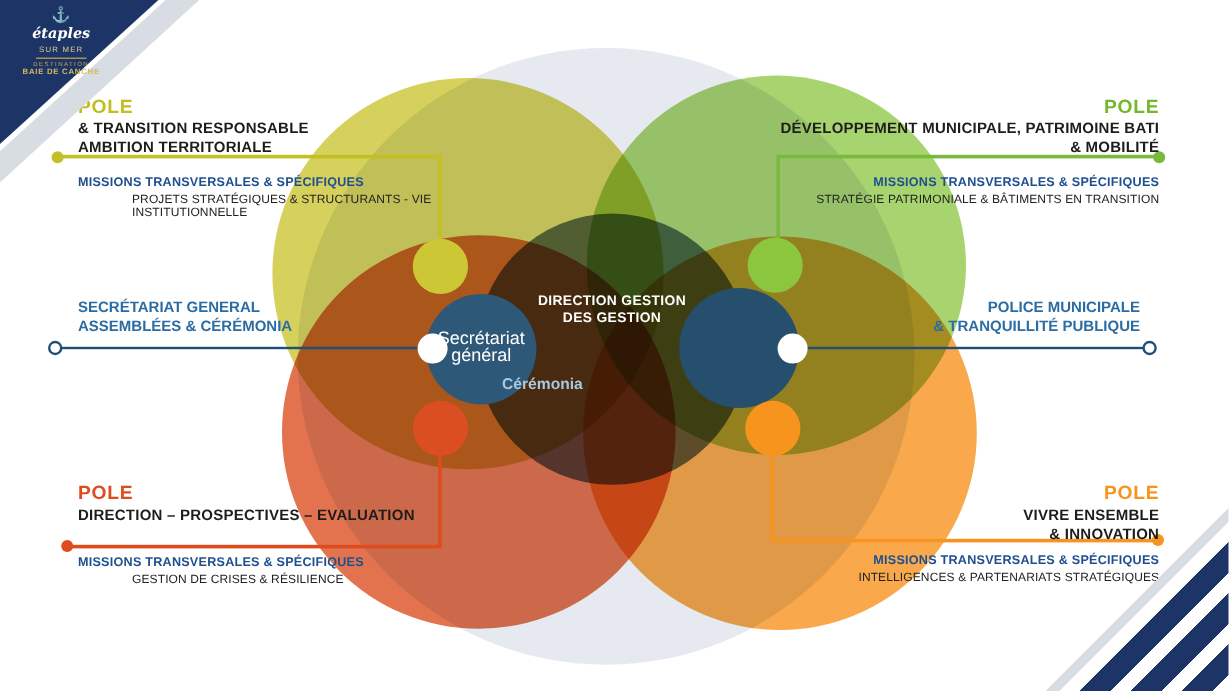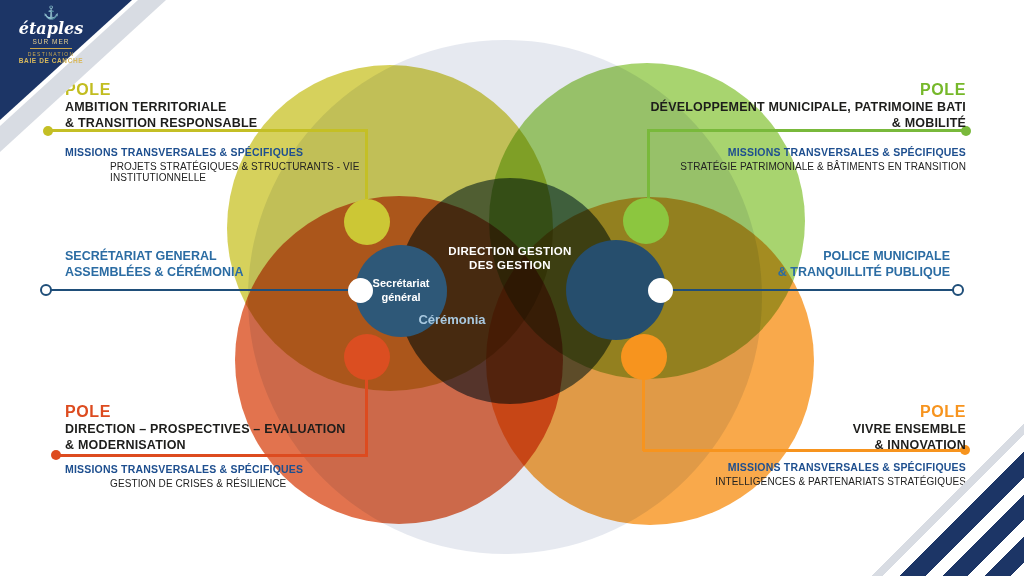--- a/index.html
+++ b/index.html
@@ -61,31 +61,31 @@
   .b-tr  { right:58px; top:81px; width:380px; }
   .b-trm { right:58px; top:146px; width:340px; }
   .b-ml  { left:65px;  top:248px; width:260px; }
   .b-mr  { right:74px; top:248px; width:260px; }
   .b-bl  { left:65px;  top:403px; width:330px; }
   .b-blm { left:65px;  top:463px; width:330px; }
   .b-br  { right:58px; top:403px; width:330px; }
   .b-brm { right:58px; top:461px; width:330px; }
 
   .dg-title { left:420px; top:244px; width:180px; text-align:center; color:#fff; font-weight:bold; font-size:11.5px; line-height:14px; letter-spacing:.3px; }
-  .sec-label { left:355px; top:276px; width:92px; text-align:center; color:#fff; font-weight:bold; font-size:11px; line-height:14px; z-index:6; }
+  .sec-label { left:355px; top:276px; width:92px; text-align:center; color:#fff; font-weight:normal; font-size:15px; line-height:14px; z-index:6; }
   .ceremonia { left:402px; top:312px; width:100px; text-align:center; color:#a9c9e0; font-weight:bold; font-size:13px; z-index:6; }
 
   
   .tri { position:absolute; left:0; top:0; width:132px; height:120px; background:#1c3566;
          clip-path:polygon(0 0,100% 0,0 100%); z-index:7; }
   .tri-stripe { position:absolute; left:0; top:0; width:170px; height:156px; background:#d8dce3;
          clip-path:polygon(138px 0,166px 0,0 152px,0 126px); z-index:7; }
   .logo { position:absolute; left:8px; top:5px; width:86px; text-align:center; z-index:8; color:#fff; }
   .anchor { font-size:13px; color:#ecd9a0; line-height:15px; }
-  .lname { font-family:"DejaVu Serif",serif; font-style:italic; font-weight:bold; font-size:16px; line-height:17px; }
+  .lname { font-family:"DejaVu Serif",serif; font-style:italic; font-weight:bold; font-size:12px; line-height:17px; }
   .lsub  { font-size:6.5px; color:#e6cf8e; letter-spacing:1px; margin-top:1px; }
   .ldiv  { width:42px; height:1px; background:#caa84e; margin:3px auto 2px auto; }
   .ltag1 { font-size:5px; color:#caa84e; letter-spacing:1.2px; }
   .ltag2 { font-size:6.5px; font-weight:bold; color:#d9b95c; letter-spacing:.6px; }
 
   .br-stripes { position:absolute; right:0; bottom:0; width:230px; height:170px; z-index:7;
     background:linear-gradient(135deg,
       transparent 0 175px, #d8dce3 175px 183px,
       transparent 183px 195px, #1c3566 195px 213px,
       transparent 213px 225px, #1c3566 225px 243px,
@@ -125,22 +125,22 @@
   <div class="dot d-white-r"></div>
   <div class="dot e-yellow"></div>
   <div class="dot e-green"></div>
   <div class="dot e-red"></div>
   <div class="dot e-orange"></div>
   <div class="ring e-blue-l"></div>
   <div class="ring e-blue-r"></div>
 
   <div class="block b-tl">
     <div class="kicker k-y">POLE</div>
+    <div class="ttl">&amp; TRANSITION RESPONSABLE</div>
     <div class="ttl">AMBITION TERRITORIALE</div>
-    <div class="ttl">&amp; TRANSITION RESPONSABLE</div>
   </div>
   <div class="block b-tlm">
     <div class="m-label">MISSIONS TRANSVERSALES &amp; SPÉCIFIQUES</div>
     <div class="m-text">PROJETS STRATÉGIQUES &amp; STRUCTURANTS - VIE INSTITUTIONNELLE</div>
   </div>
 
   <div class="block b-tr t-r">
     <div class="kicker k-g">POLE</div>
     <div class="ttl">DÉVELOPPEMENT MUNICIPALE, PATRIMOINE BATI</div>
     <div class="ttl">&amp; MOBILITÉ</div>
@@ -156,21 +156,20 @@
   </div>
 
   <div class="block b-mr t-r">
     <div class="svc">POLICE MUNICIPALE</div>
     <div class="svc">&amp; TRANQUILLITÉ PUBLIQUE</div>
   </div>
 
   <div class="block b-bl">
     <div class="kicker k-r">POLE</div>
     <div class="ttl">DIRECTION – PROSPECTIVES – EVALUATION</div>
-    <div class="ttl">&amp; MODERNISATION</div>
   </div>
   <div class="block b-blm">
     <div class="m-label">MISSIONS TRANSVERSALES &amp; SPÉCIFIQUES</div>
     <div class="m-text">GESTION DE CRISES &amp; RÉSILIENCE</div>
   </div>
 
   <div class="block b-br t-r">
     <div class="kicker k-o">POLE</div>
     <div class="ttl">VIVRE ENSEMBLE</div>
     <div class="ttl">&amp; INNOVATION</div>

